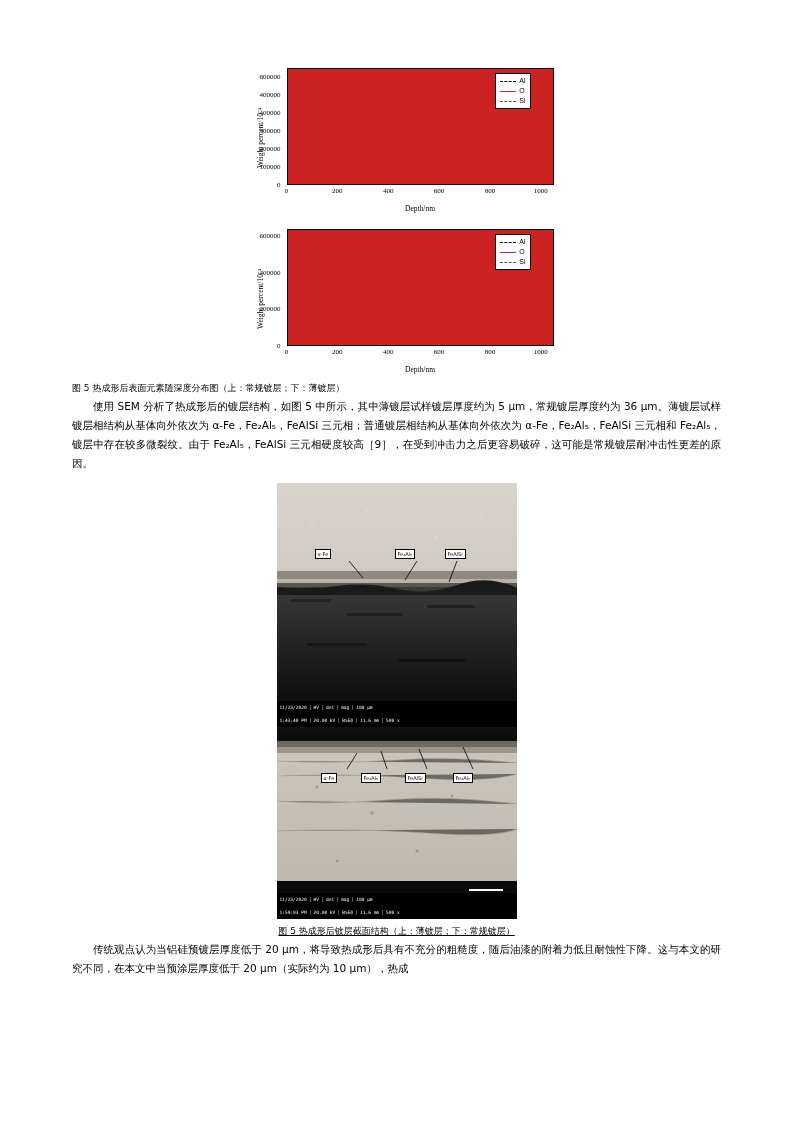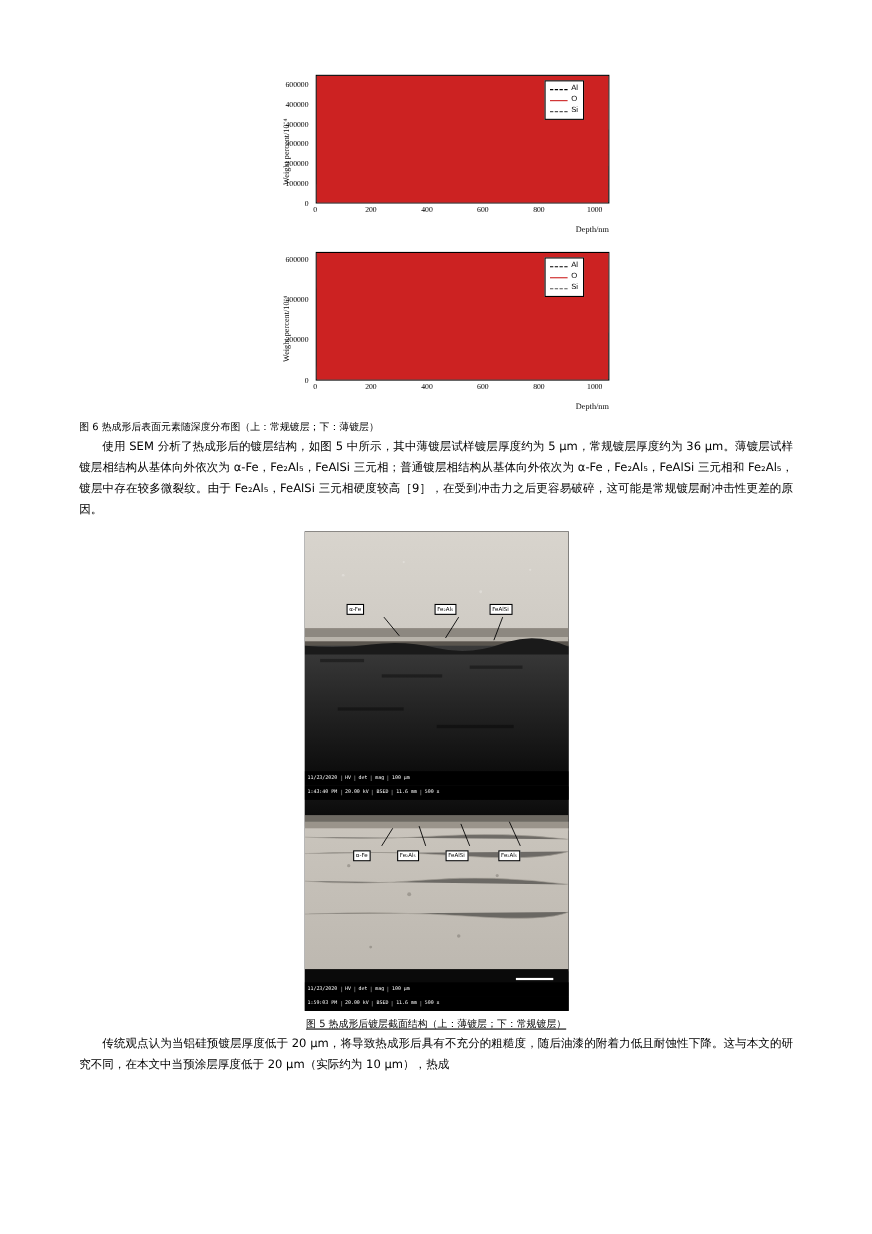--- a/index.html
+++ b/index.html
@@ -49,21 +49,21 @@
     white-space:nowrap;
   }
   .xticks{
     position:absolute;left:55px;right:8px;bottom:16px;height:12px;
   }
   .xtick{
     position:absolute;font-size:7px;transform:translateX(-50%);
   }
   .xlabel{
     position:absolute;left:55px;right:8px;bottom:2px;
-    text-align:right;font-size:7.5px;
+    text-align:center;font-size:7.5px;
   }
   .legend{
     position:absolute;
     border:1px solid #000;background:#fff;
     padding:2px 4px;font-size:7px;line-height:10px;
   }
   .legend .row{display:flex;align-items:center;gap:3px;white-space:nowrap;}
   .legend .swatch{display:inline-block;width:16px;height:0;border-top-width:1px;}
   .sw-al{border-top:1px dashed #000;}
   .sw-o{border-top:1.6px solid #cc2222;}
@@ -220,21 +220,21 @@
           <div class="xtick" style="left:19%">200</div>
           <div class="xtick" style="left:38.1%">400</div>
           <div class="xtick" style="left:57.1%">600</div>
           <div class="xtick" style="left:76.2%">800</div>
           <div class="xtick" style="left:95.2%">1000</div>
         </div>
         <div class="xlabel">Depth/nm</div>
       </div>
     </div>
 
-    <div class="caption cap-fig4">图 6   热成形后表面元素随深度分布图（上：常规镀层；下：薄镀层）</div>
+    <div class="caption cap-fig4">图 5   热成形后表面元素随深度分布图（上：常规镀层；下：薄镀层）</div>
 
     <p class="body">使用 SEM 分析了热成形后的镀层结构，如图 5 中所示，其中薄镀层试样镀层厚度约为 5 μm，常规镀层厚度约为 36 μm。薄镀层试样镀层相结构从基体向外依次为 α-Fe，Fe₂Al₅，FeAlSi 三元相；普通镀层相结构从基体向外依次为 α-Fe，Fe₂Al₅，FeAlSi 三元相和 Fe₂Al₅，镀层中存在较多微裂纹。由于 Fe₂Al₅，FeAlSi 三元相硬度较高［9］，在受到冲击力之后更容易破碎，这可能是常规镀层耐冲击性更差的原因。</p>
 
     <div class="figure5">
 
       <div class="sem">
         <svg viewBox="0 0 240 218" preserveAspectRatio="none" style="position:absolute;left:0;top:0;width:240px;height:218px;">
           <defs>
             <linearGradient id="g1" x1="0" y1="0" x2="0" y2="1">
               <stop offset="0%" stop-color="#d8d4cd"></stop>

